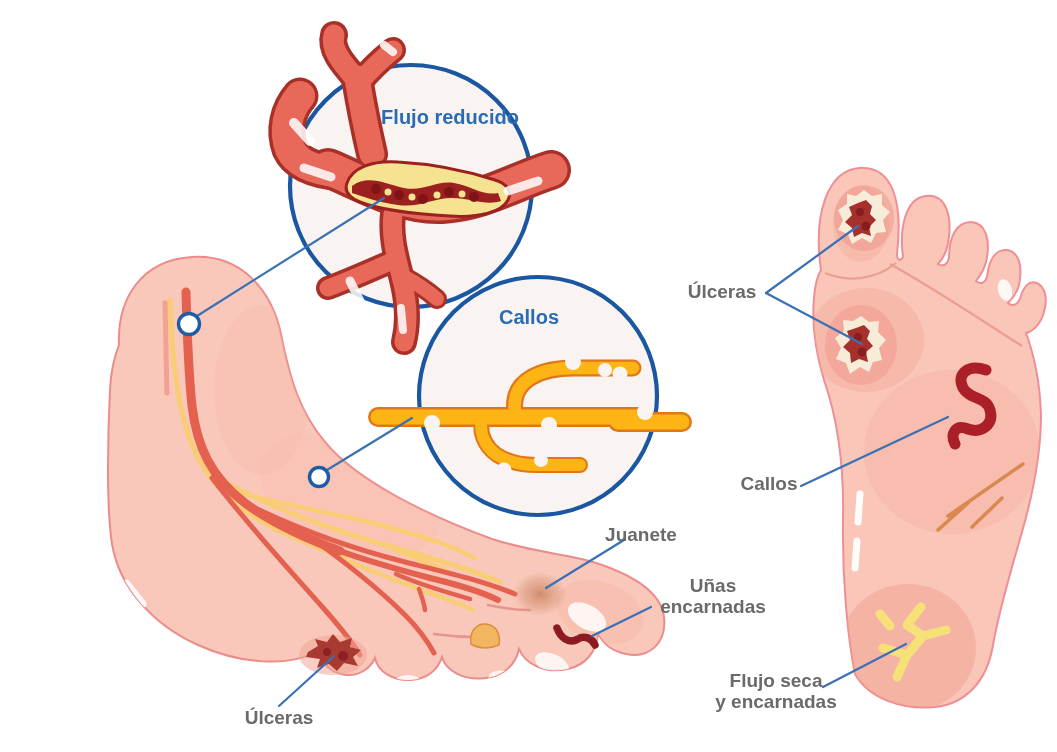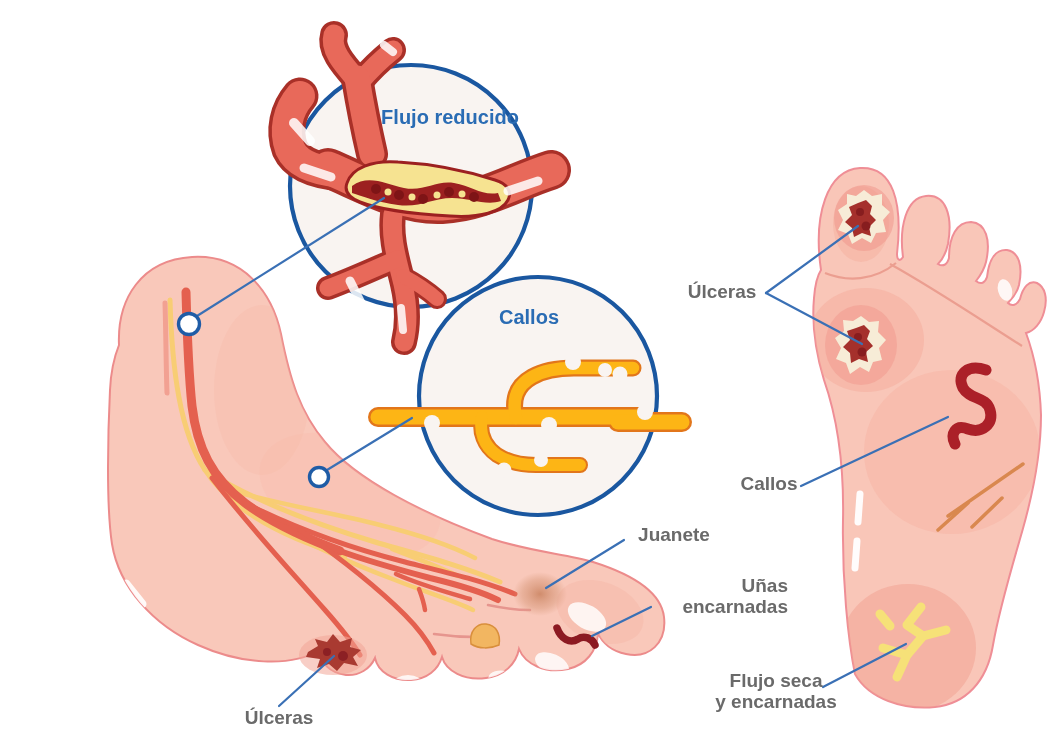--- a/index.html
+++ b/index.html
@@ -312,23 +312,23 @@
 </div>
 
 <div class="lbl blue" style="left:459px;top:306px;width:140px;">
   <span>Callos</span>
 </div>
 
 <div class="lbl" style="left:662px;top:281px;width:120px;">Úlceras</div>
 
 <div class="lbl" style="left:714px;top:473px;width:110px;text-align:center;">Callos</div>
 
-<div class="lbl" style="left:614px;top:524px;width:120px;">Juanete</div>
-
-<div class="lbl" style="left:638px;top:575px;width:150px;text-align:right;">
+<div class="lbl" style="left:581px;top:524px;width:120px;">Juanete</div>
+
+<div class="lbl" style="left:638px;top:575px;width:150px;">
   <span>Uñas</span>
   <span>encarnadas</span>
 </div>
 
 <div class="lbl" style="left:701px;top:670px;width:150px;">
   <span>Flujo seca</span>
   <span>y encarnadas</span>
 </div>
 
 <div class="lbl" style="left:219px;top:707px;width:120px;">Úlceras</div>

